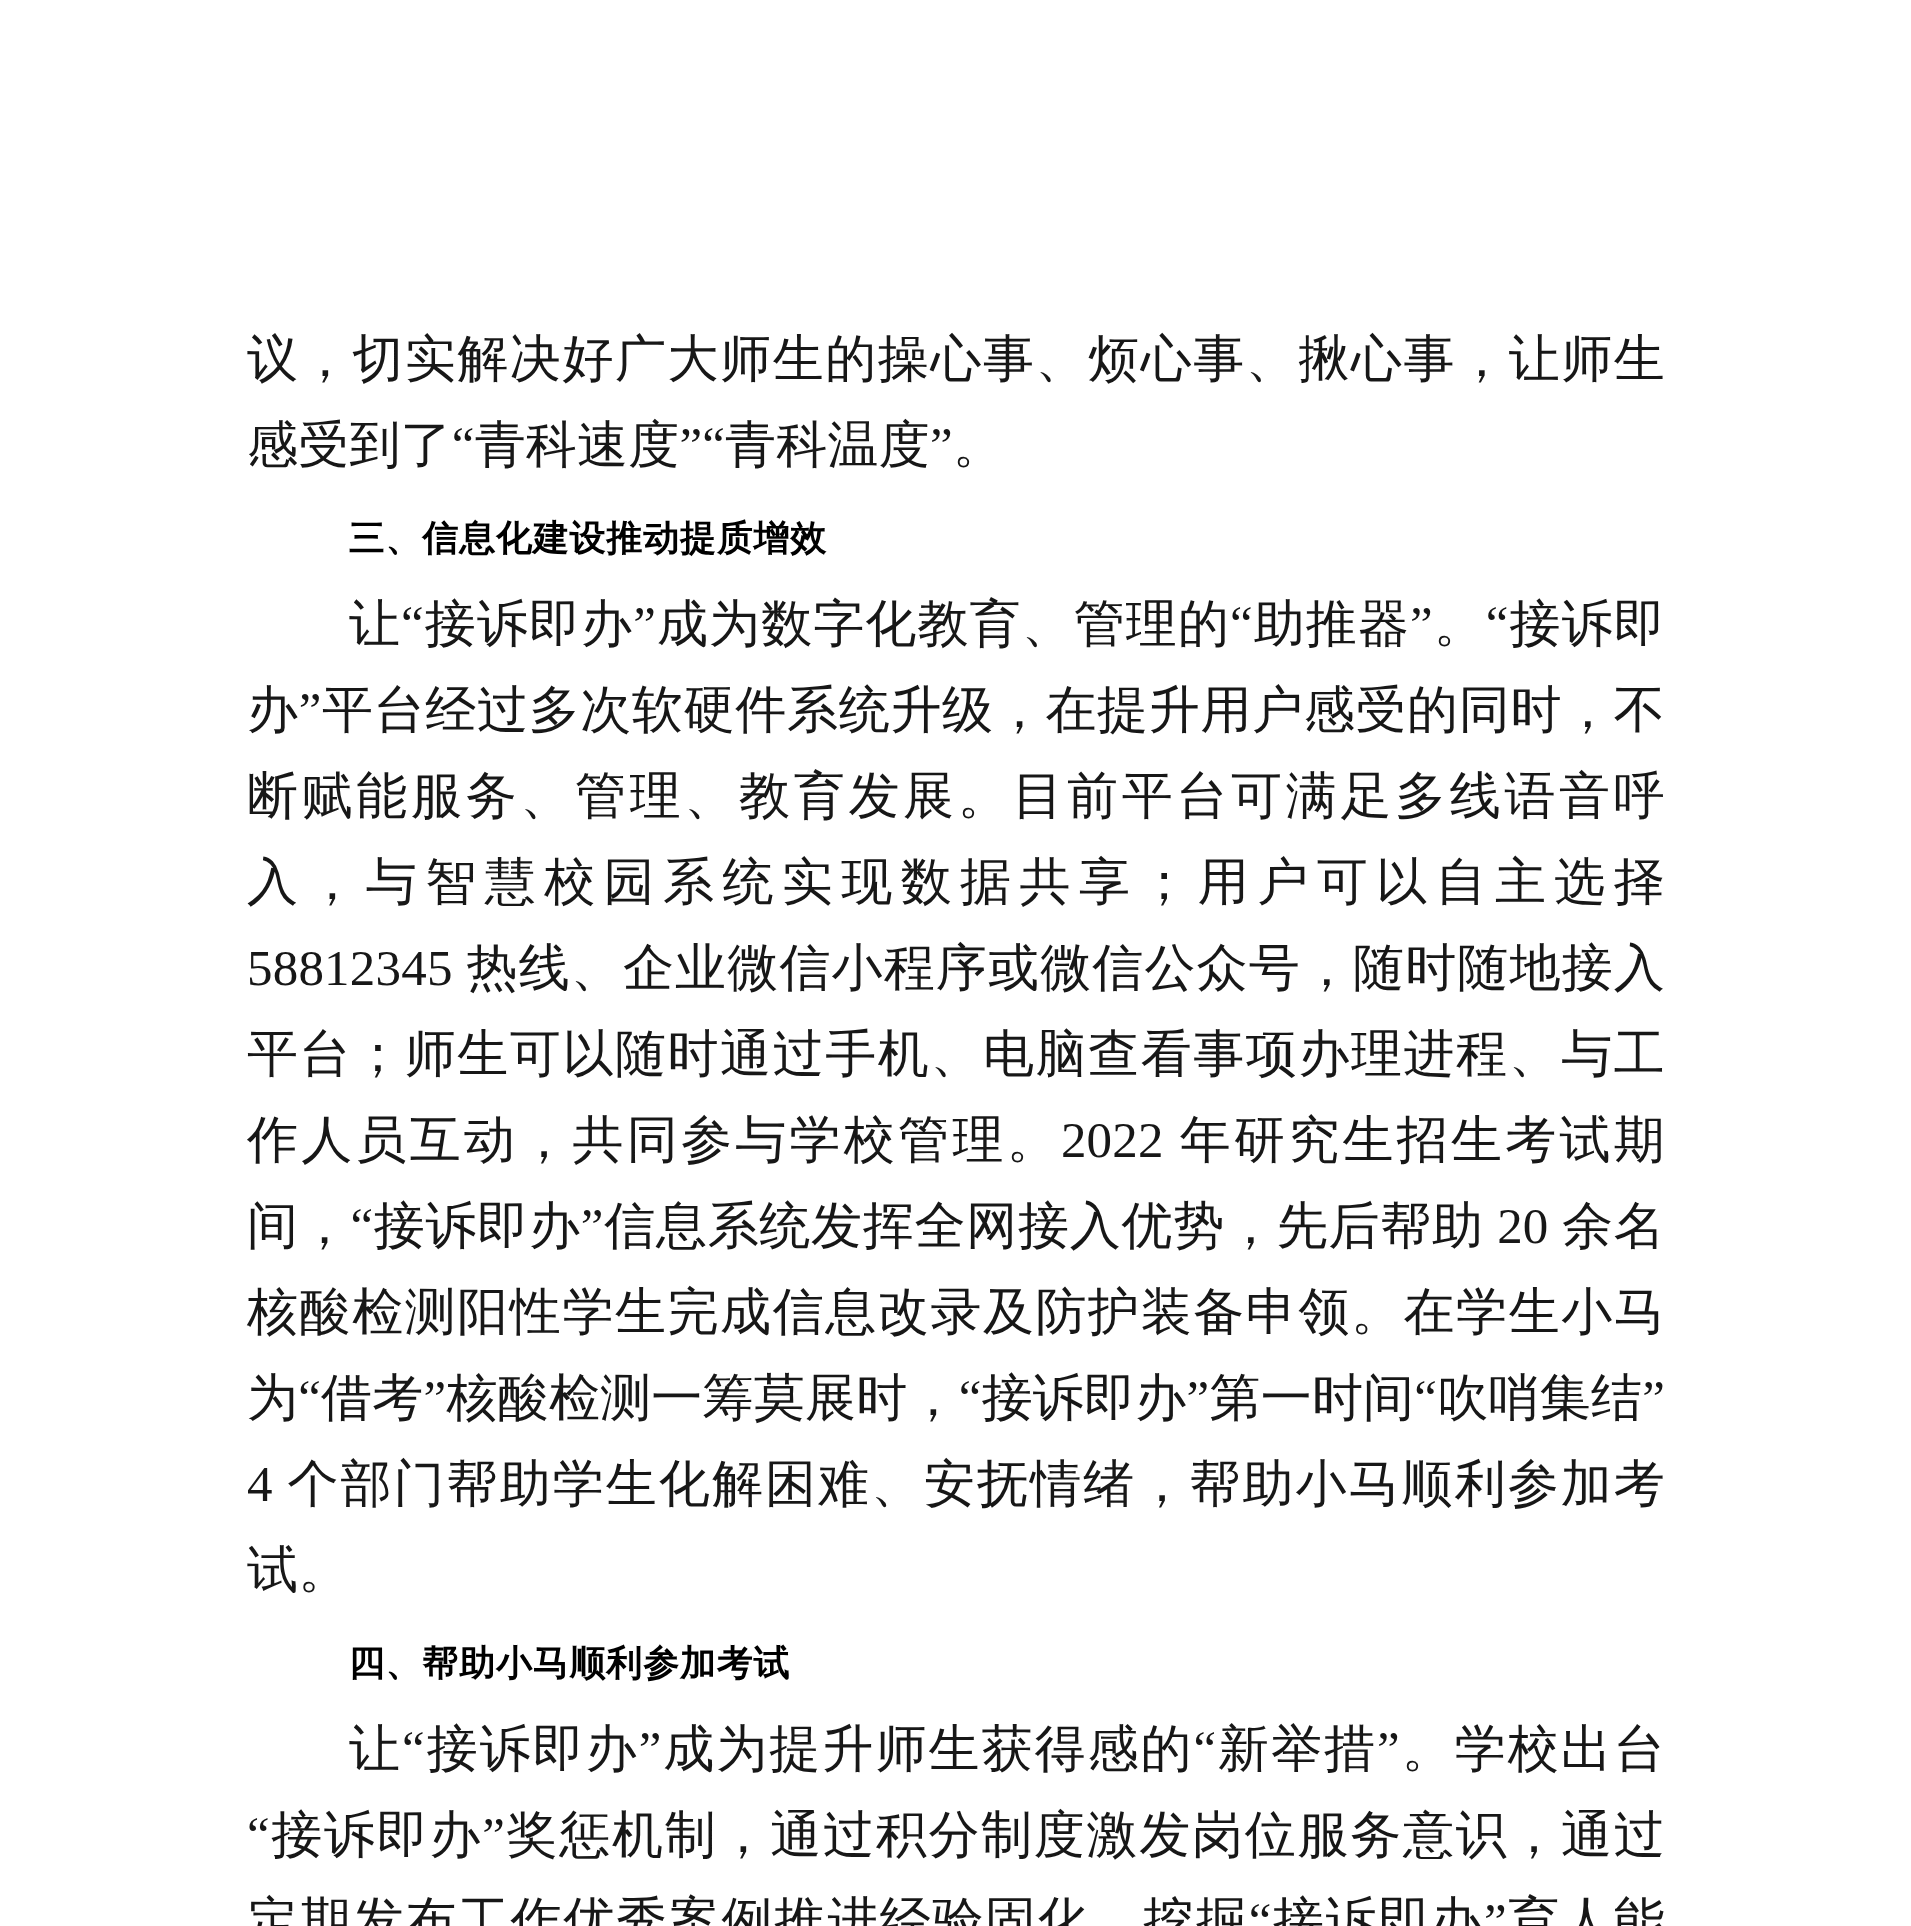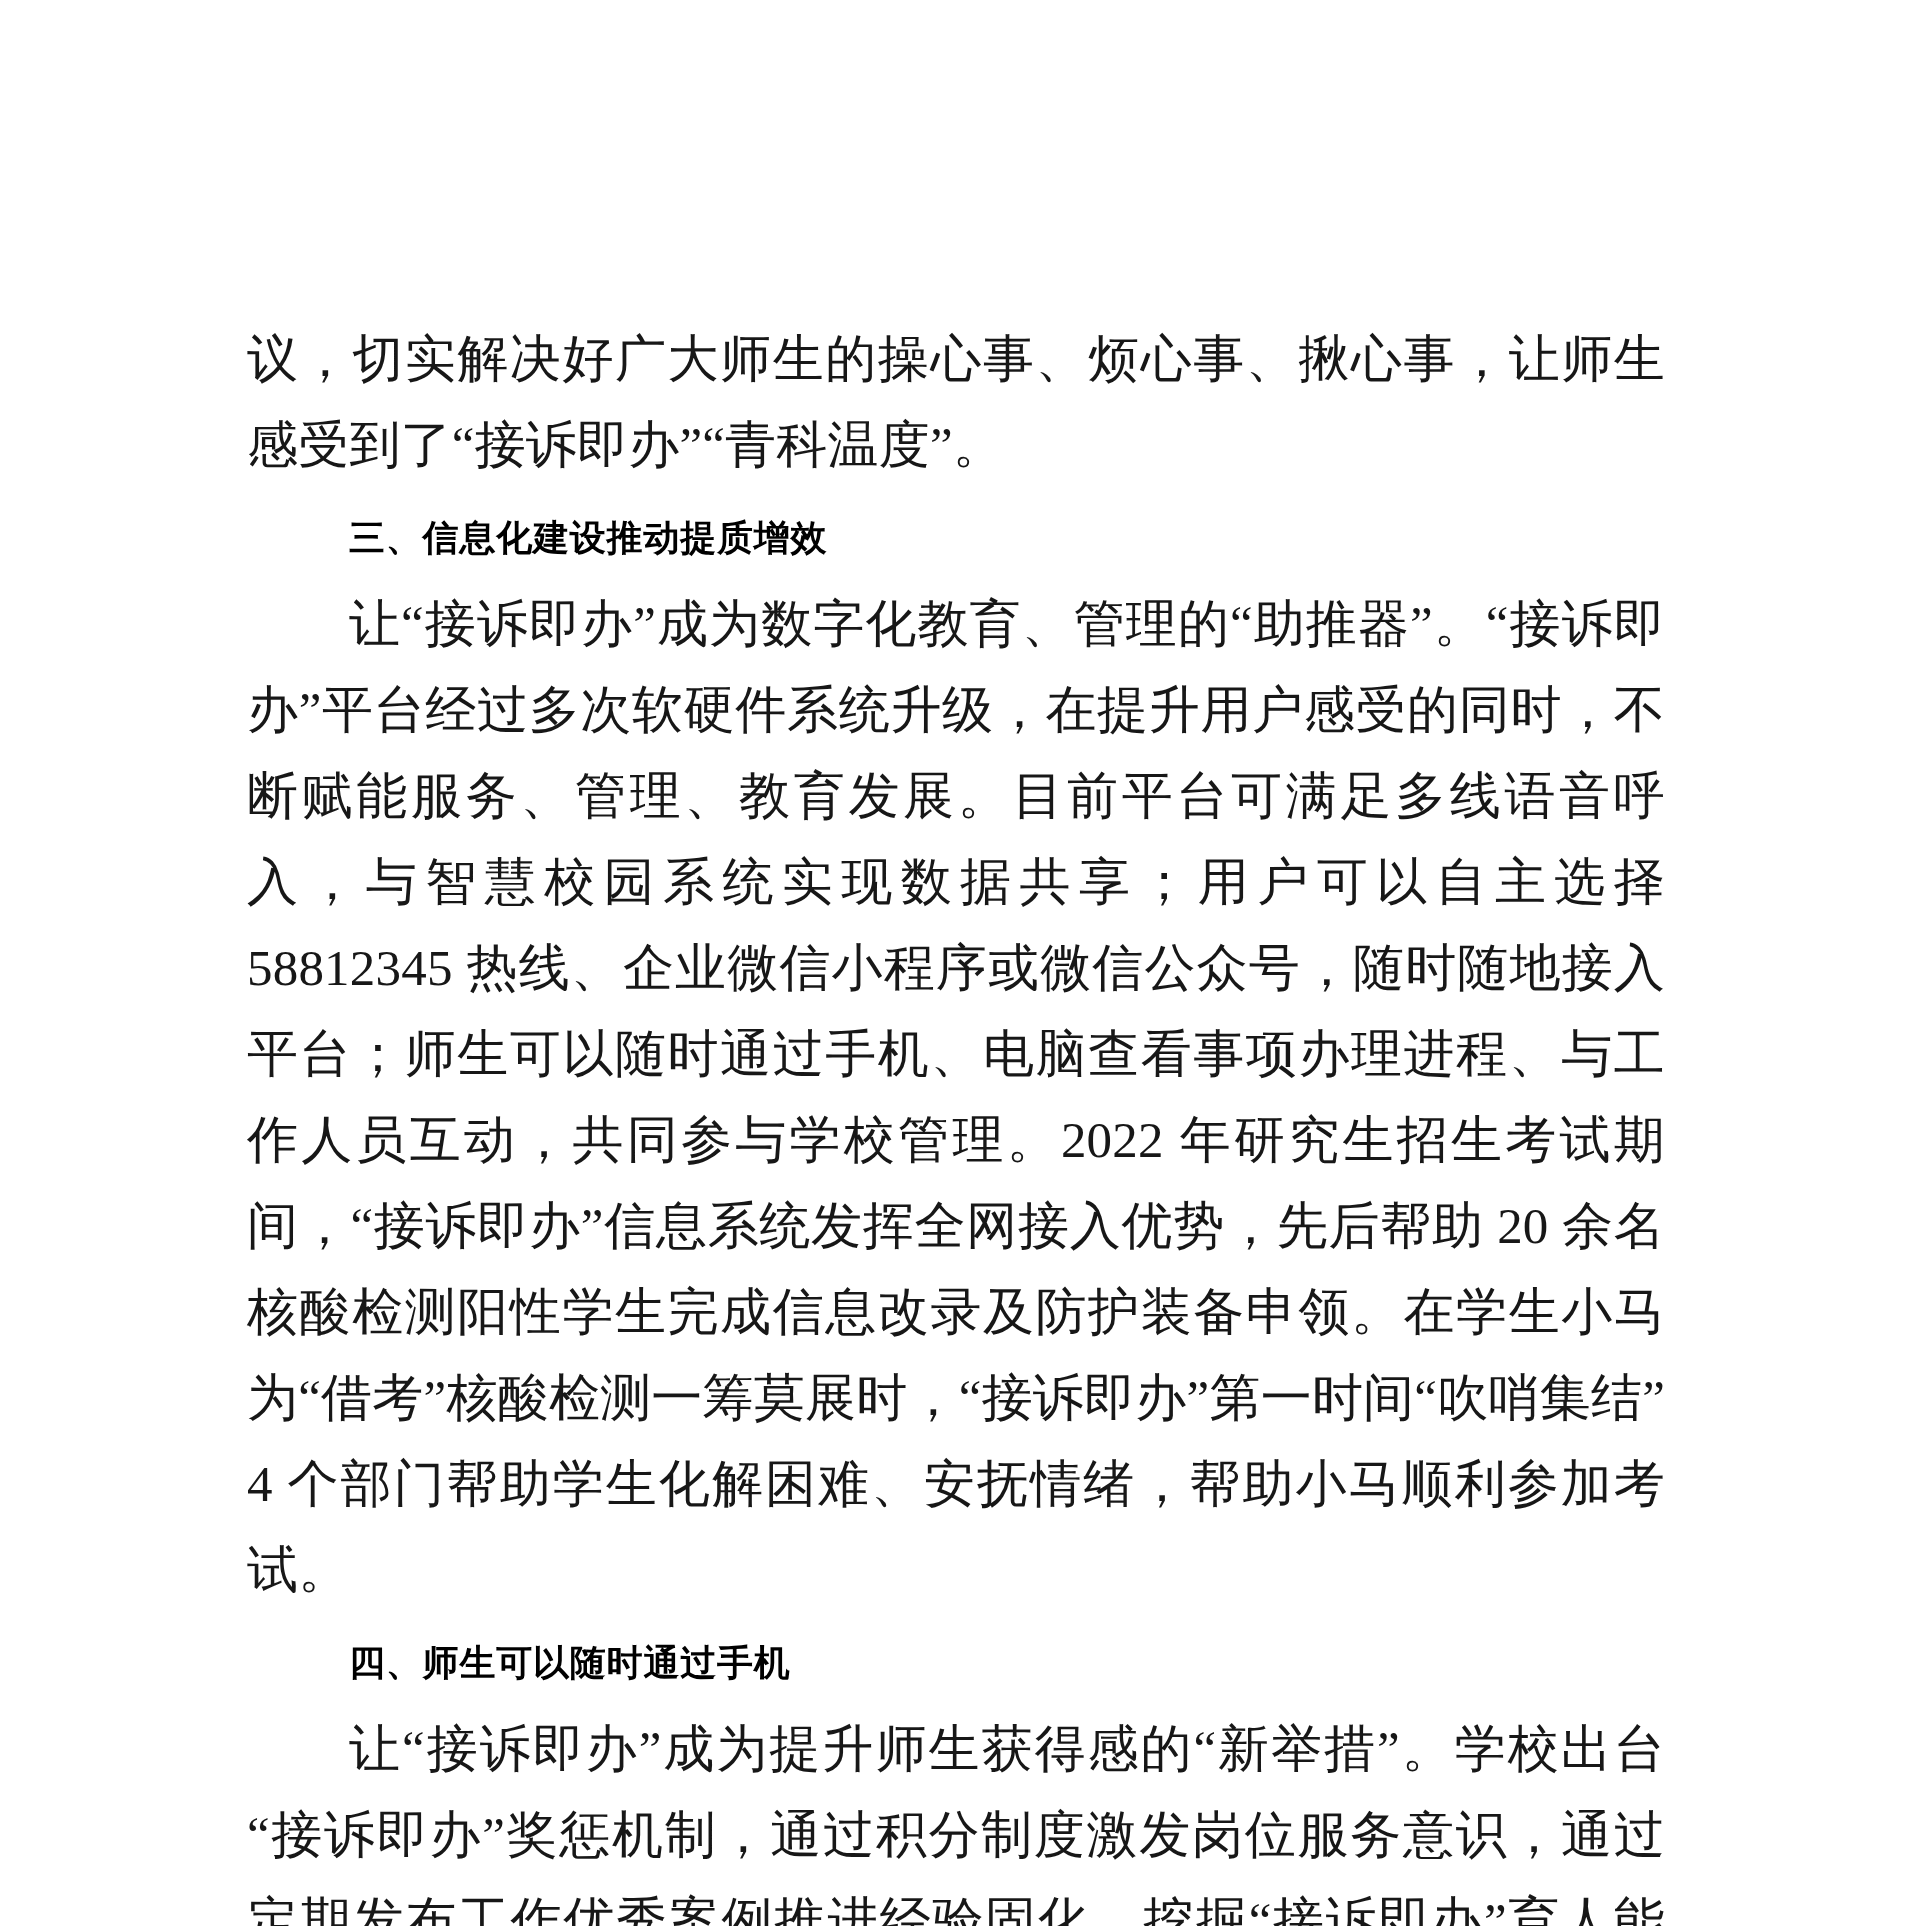--- a/index.html
+++ b/index.html
@@ -50,30 +50,30 @@
     letter-spacing: 0.8px;
   }
   .spacer-sm { height: 7px; }
 </style>
 </head>
 <body>
 
 <div class="page">
   <div class="content">
 
-    <p class="para">议，切实解决好广大师生的操心事、烦心事、揪心事，让师生感受到了“接诉即办”“青科温度”。</p>
+    <p class="para">议，切实解决好广大师生的操心事、烦心事、揪心事，让师生感受到了“青科速度”“青科温度”。</p>
 
     <div class="spacer-sm"></div>
 
     <h2 class="heading">三、信息化建设推动提质增效</h2>
 
     <p class="para indent">让“接诉即办”成为数字化教育、管理的“助推器”。“接诉即办”平台经过多次软硬件系统升级，在提升用户感受的同时，不断赋能服务、管理、教育发展。目前平台可满足多线语音呼入，与智慧校园系统实现数据共享；用户可以自主选择 58812345 热线、企业微信小程序或微信公众号，随时随地接入平台；师生可以随时通过手机、电脑查看事项办理进程、与工作人员互动，共同参与学校管理。2022 年研究生招生考试期间，“接诉即办”信息系统发挥全网接入优势，先后帮助 20 余名核酸检测阳性学生完成信息改录及防护装备申领。在学生小马为“借考”核酸检测一筹莫展时，“接诉即办”第一时间“吹哨集结”4 个部门帮助学生化解困难、安抚情绪，帮助小马顺利参加考试。</p>
 
     <div class="spacer-sm"></div>
 
-    <h2 class="heading">四、师生可以随时通过手机</h2>
+    <h2 class="heading">四、帮助小马顺利参加考试</h2>
 
     <p class="para indent">让“接诉即办”成为提升师生获得感的“新举措”。学校出台“接诉即办”奖惩机制，通过积分制度激发岗位服务意识，通过定期发布工作优秀案例推进经验固化，挖掘“接诉即办”育人能力，构建“朋辈”互助体系。开展“岗位体验”活动，在培养学生调研分析能力、表达能力和共情能力的同时,推动学校教学、管理、服务部门改进工作流程、形成育人合力。优化工作流程</p>
 
   </div>
 
 </div>
 
 
 </body></html>

